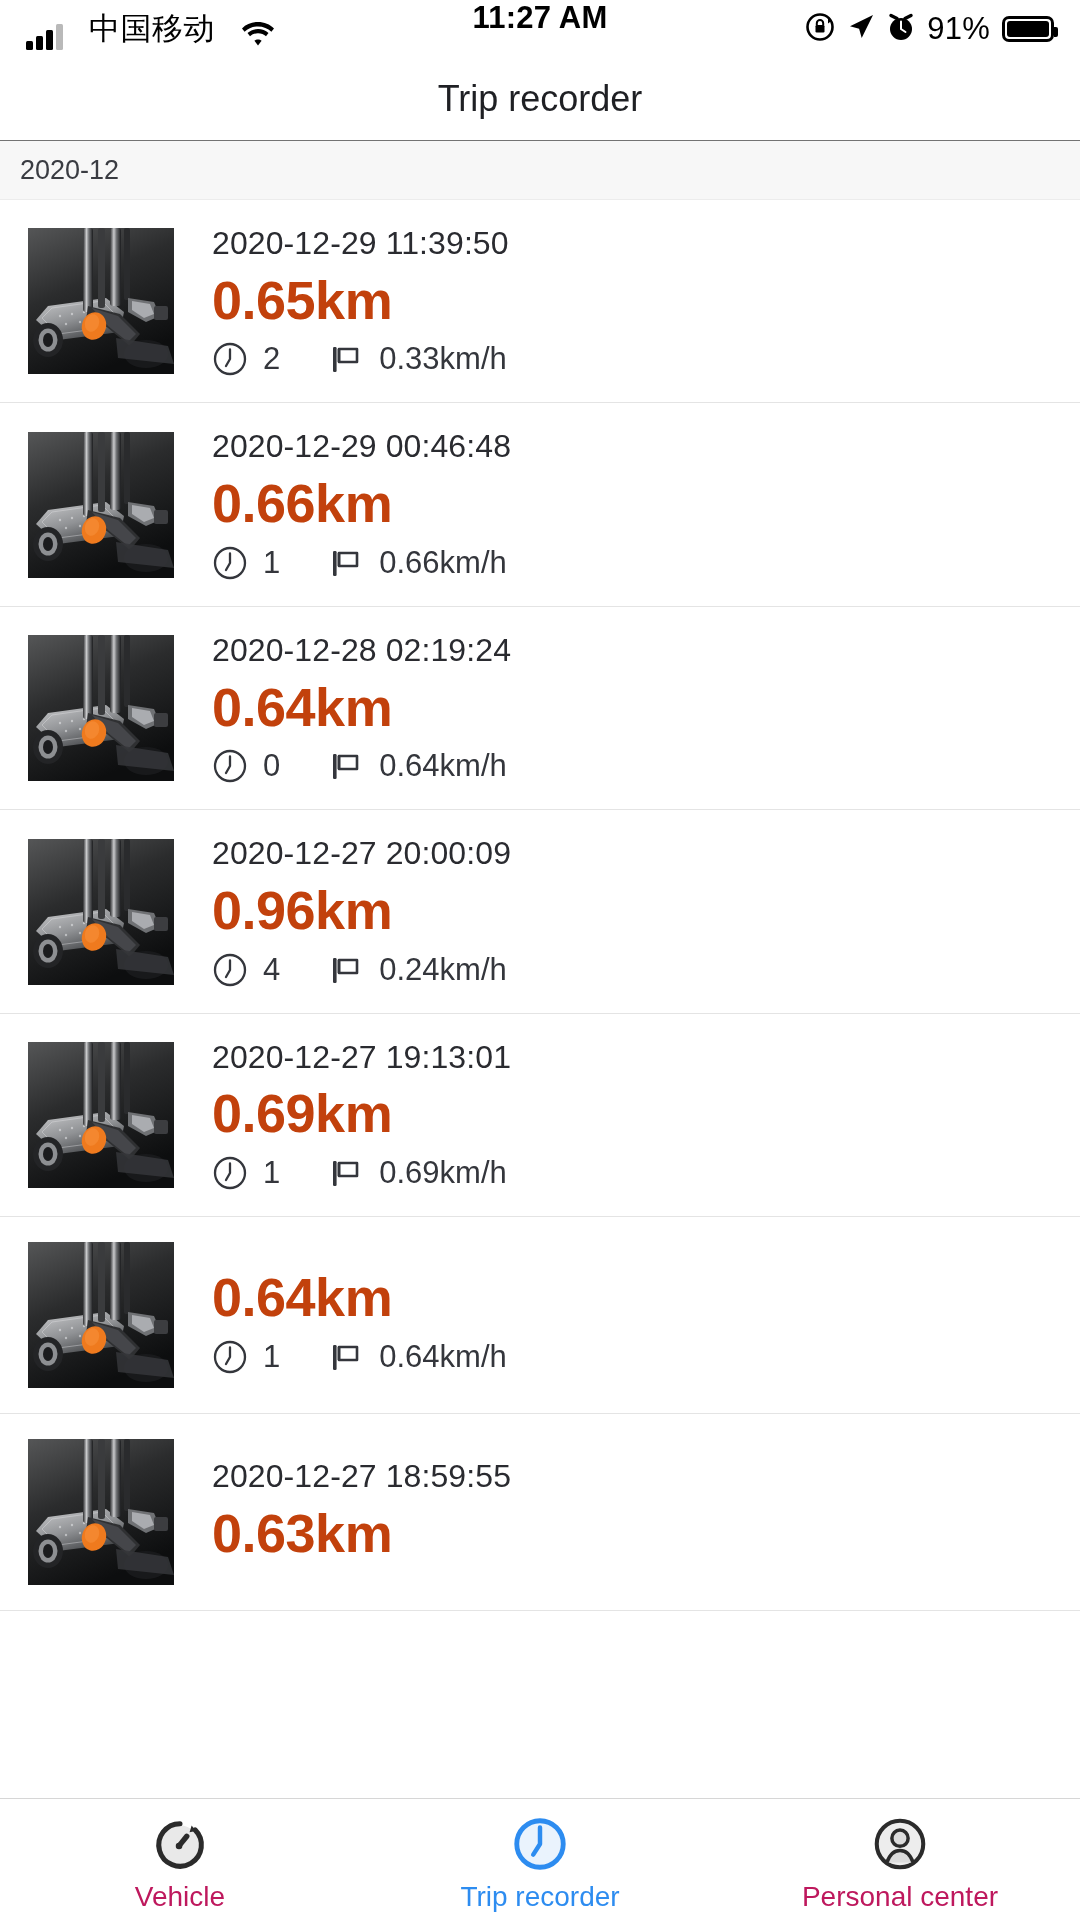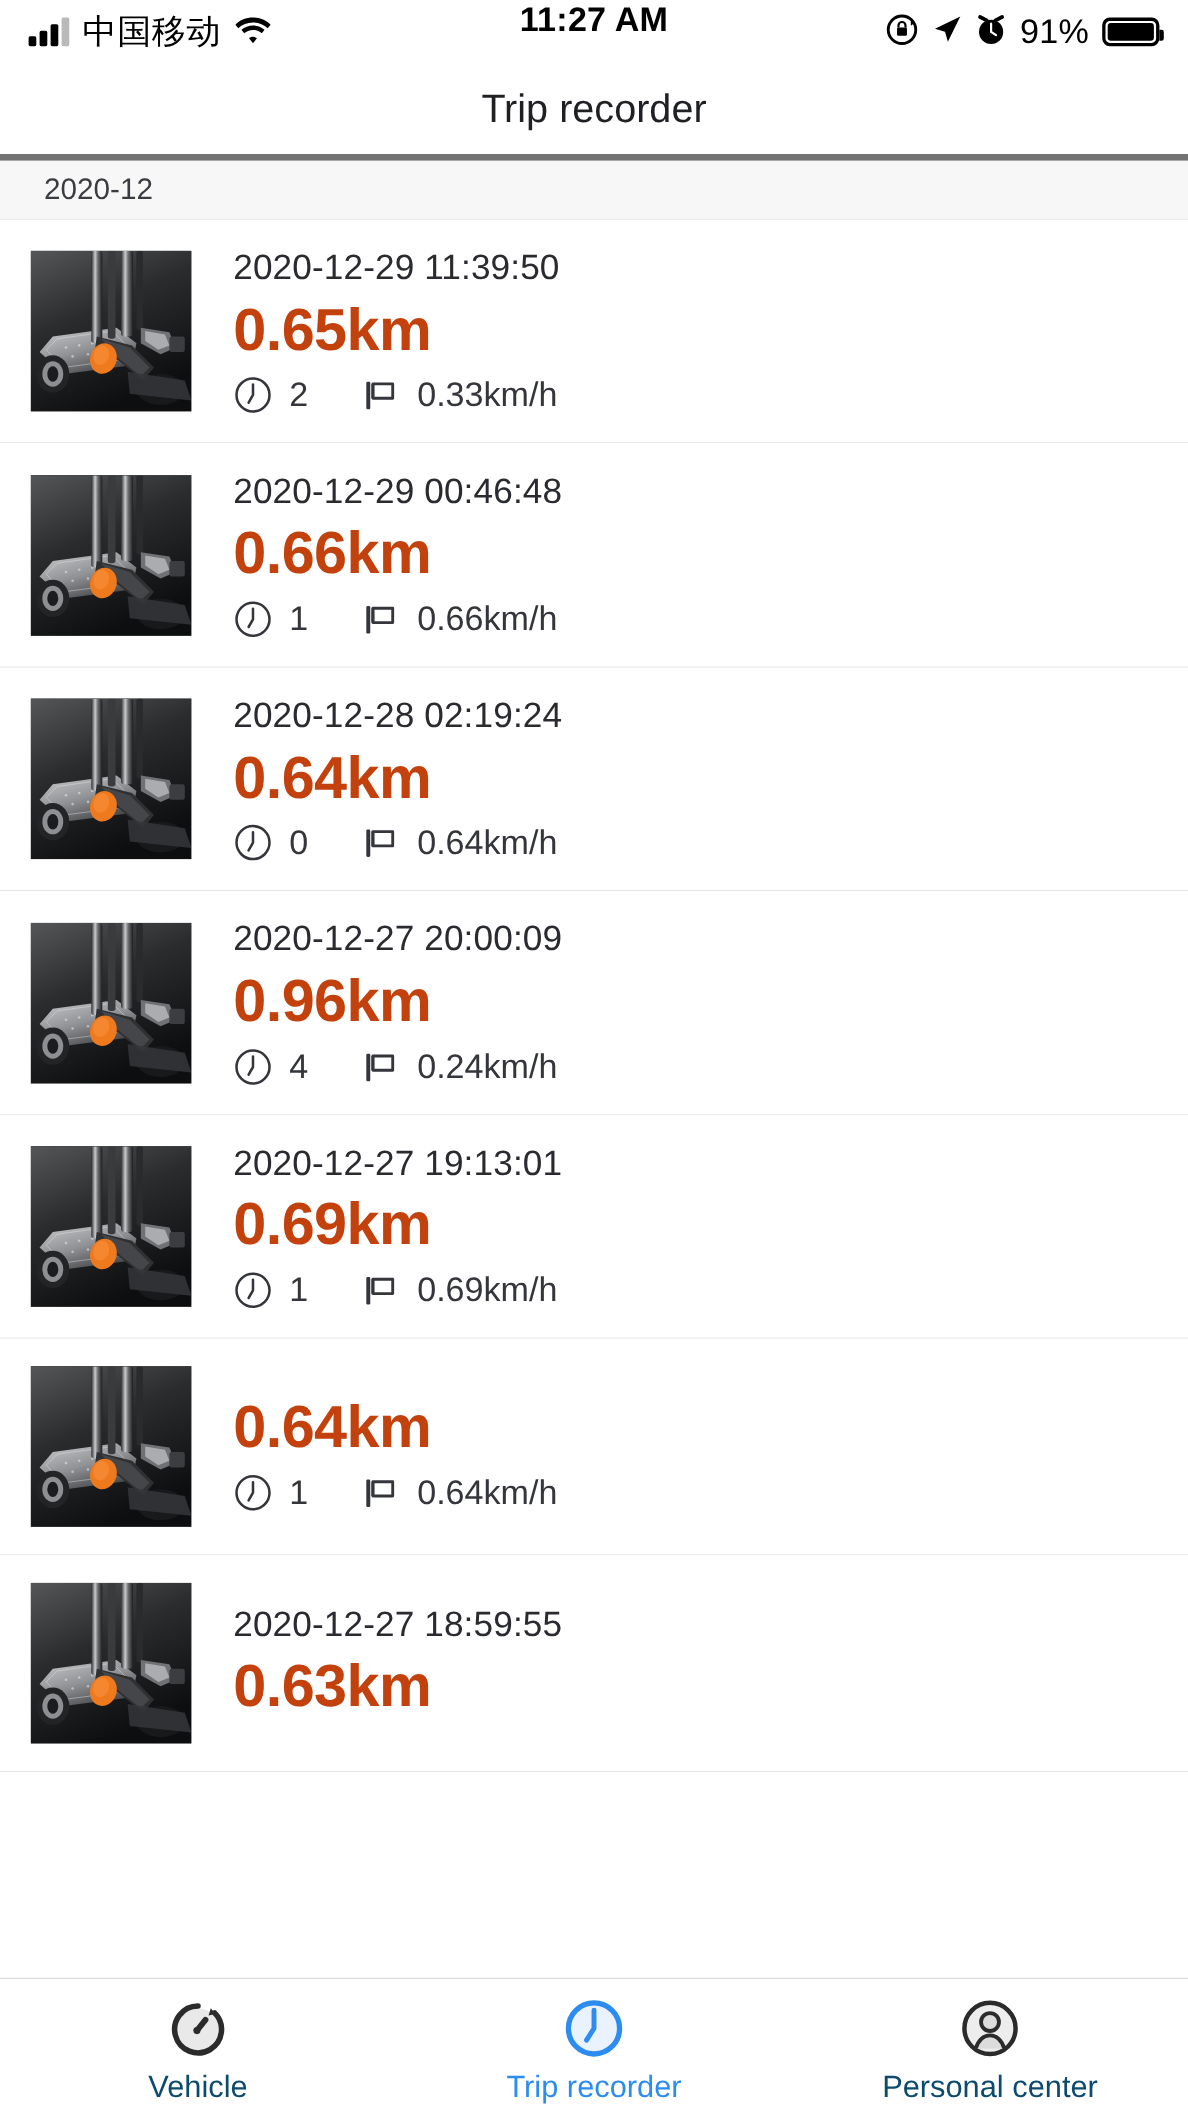--- a/index.html
+++ b/index.html
@@ -14,21 +14,21 @@
   
   #status-bar{
     position:relative;
     height:58px;
     display:flex;
     align-items:center;
     padding:0 26px;
     background:#ffffff;
     color:#000;
   }
-  .sb-left{ display:flex; align-items:center; gap:12px; }
+  .sb-left{ display:flex; align-items:flex-end; gap:26px; }
   .sb-right{ display:flex; align-items:center; gap:12px; margin-left:auto; }
   .sb-center{
     position:absolute; left:0; right:0; top:0; bottom:0;
     display:flex; justify-content:center;
     pointer-events:none;
   }
   .sb-time{ font-size:31px; font-weight:600; letter-spacing:0.2px; }
   .carrier{ font-size:31px; font-weight:500; letter-spacing:0.5px; }
   .sb-pct{ font-size:31px; font-weight:400; letter-spacing:0.2px; }
 
@@ -61,24 +61,24 @@
   
   #list-scroll{
     height:1700px;
     background:#ffffff;
     overflow:hidden;
   }
 
   .section-header{
     height:60px;
     background:#f7f7f7;
-    border-top:6px solid #737373;
+    border-top:1px solid #737373;
     border-bottom:1px solid #ececec;
     display:flex; align-items:center;
-    padding-left:40px;
+    padding-left:20px;
     font-size:27px;
     color:#3a3c42;
   }
 
   .trip-row{
     display:flex;
     align-items:center;
     padding:25px 28px 25px 28px;
     border-bottom:1px solid #e4e4e4;
     background:#fff;
@@ -133,21 +133,21 @@
     display:flex;
   }
   .tab{
     flex:1;
     display:flex; flex-direction:column;
     align-items:center; justify-content:center;
     gap:6px;
     padding-top:6px;
   }
   .tab-icon{ width:62px; height:62px; display:block; }
-  .tab-label{ font-size:28px; color:#0c4a6e; }
+  .tab-label{ font-size:28px; color:#be185d; }
   .tab.active .tab-label{ color:#2d8cf0; }
 </style>
 </head>
 <body>
 
 <div id="status-bar">
   <div class="sb-left">
     <span class="signal">
       <i></i>
         <i></i>

